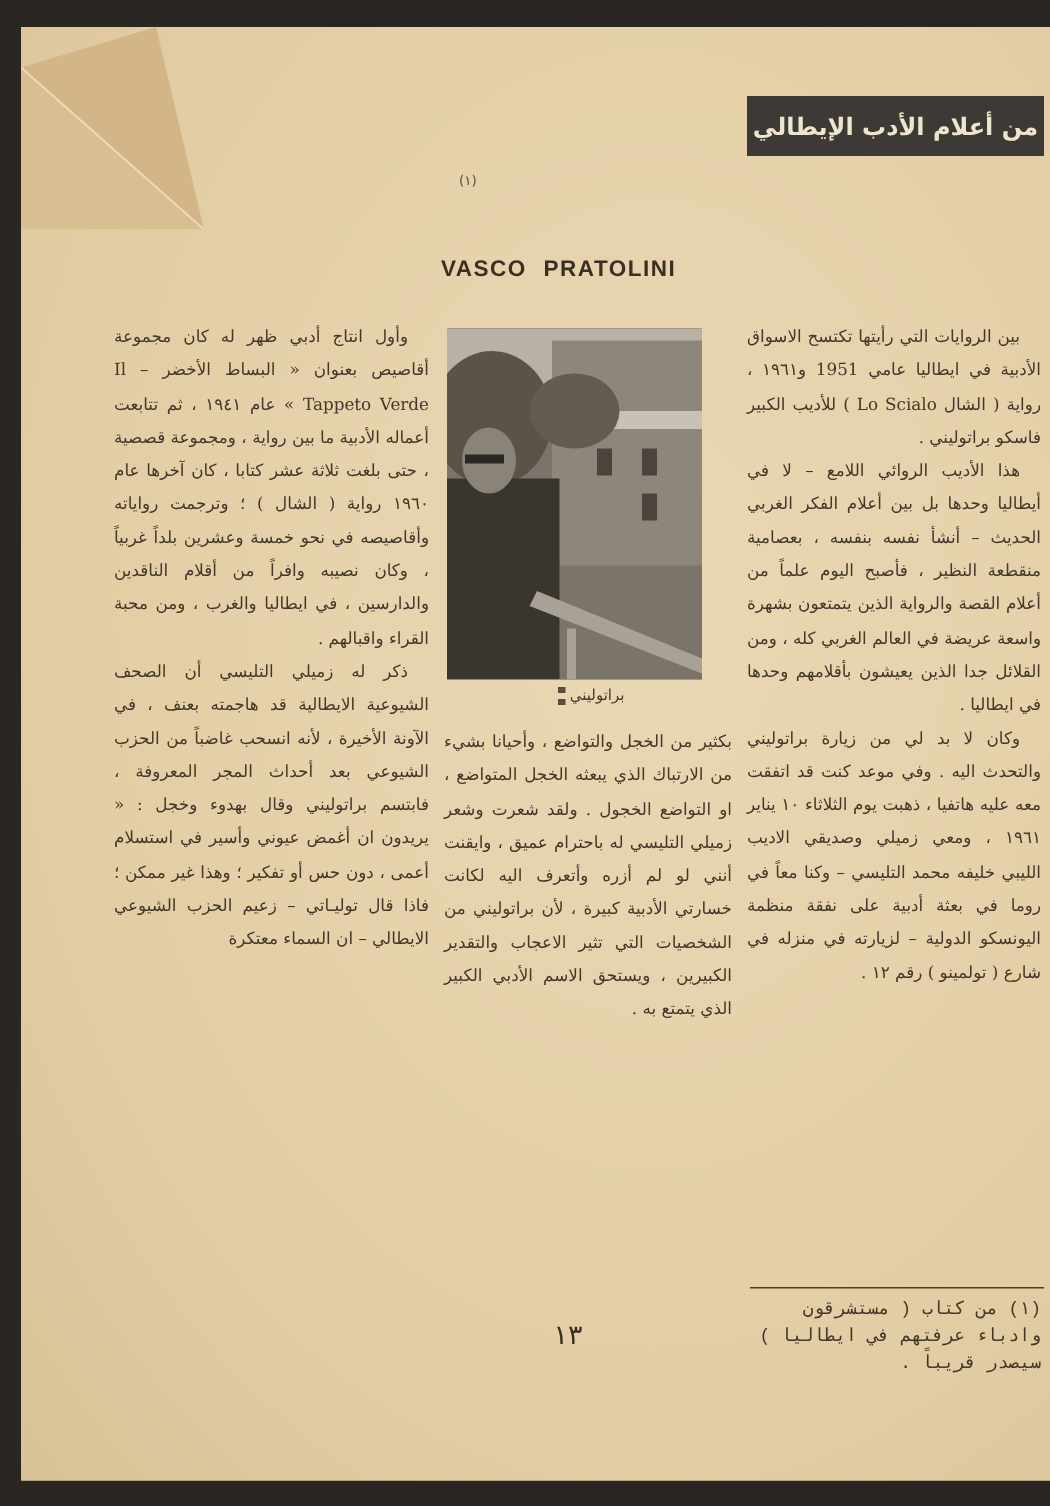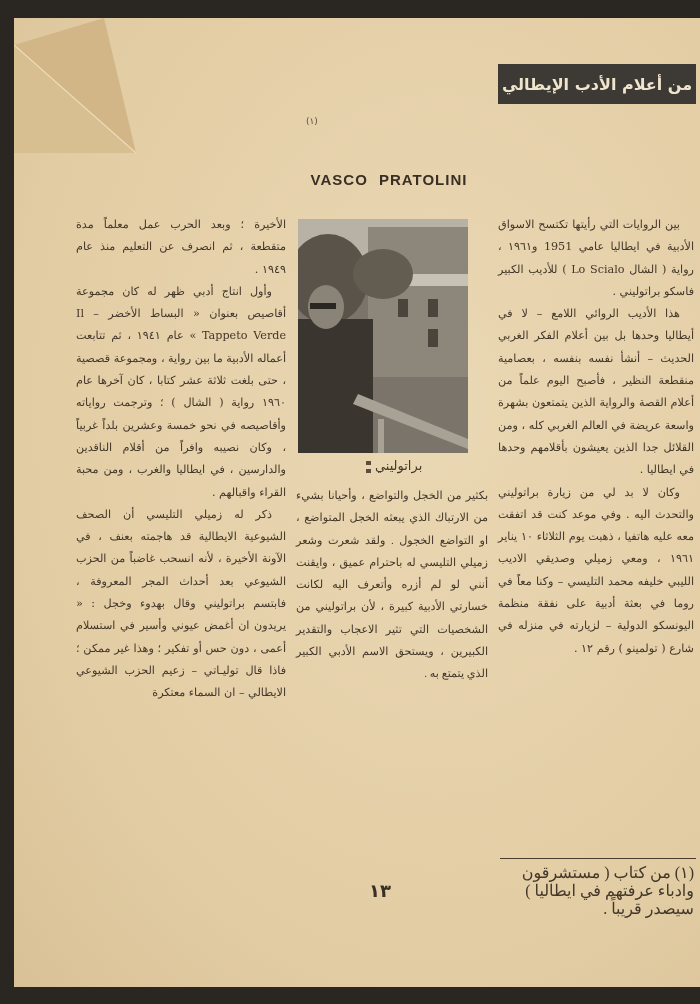--- a/index.html
+++ b/index.html
@@ -28,53 +28,53 @@
     .title-ar {
       position: absolute; left: 280px; top: 122px; width: 190px;
       text-align: right; direction: rtl;
       font-family: "DejaVu Sans", sans-serif; font-weight: bold;
       font-size: 24px; color: #3a2f24;
     }
     .footnote-mark {
       position: absolute; left: 292px; top: 98px; font-size: 9px; color: #5b4e3e;
     }
     .title-en {
-      position: absolute; left: 280px; top: 153px; width: 190px; text-align: center;
+      position: absolute; left: 280px; top: 153px; width: 190px; text-align: left;
       font-family: "Liberation Sans", sans-serif; font-weight: bold; font-size: 15px;
       letter-spacing: 1px; color: #3a2f24; word-spacing: 6px;
     }
     .col {
       position: absolute; direction: rtl; text-align: justify;
       font-family: "DejaVu Serif", serif; font-size: 11.2px; line-height: 22.3px;
       color: #43372a;
     }
     .col p { margin: 0; }
     .col p.indent { text-indent: 14px; }
     .col-right { left: 484px; top: 196px; width: 196px; height: 640px; }
-    .col-mid { left: 282px; top: 466px; width: 192px; font-family: Liberation Serif, serif; }
+    .col-mid { left: 282px; top: 466px; width: 192px; }
     .col-left { left: 62px; top: 196px; width: 210px; }
     .photo {
       position: absolute; left: 284px; top: 201px; width: 170px; height: 234px;
       background: #6c655b; overflow: hidden;
     }
     .caption {
       position: absolute; left: 284px; top: 440px; width: 170px; text-align: center;
-      direction: rtl; font-size: 13px; color: #43372a;
+      direction: rtl; font-size: 10px; color: #43372a;
     }
     .caption .marks { display: inline-block; width: 5px; height: 12px; vertical-align: middle;
       border-top: 4px solid #5b4e3e; border-bottom: 4px solid #5b4e3e; margin-left: 22px; box-sizing: border-box; }
     .rule {
       position: absolute; height: 1px; background: #4a3d2f;
     }
     .footnote {
       position: absolute; left: 484px; top: 846px; width: 196px; direction: rtl;
-      font-family: Liberation Serif, serif; font-size: 16px; line-height: 18px; color: #43372a;
+      font-family: Liberation Mono, monospace; font-size: 12px; line-height: 18px; color: #43372a;
     }
     .page-number {
-      position: absolute; left: 355px; top: 862px; font-size: 18px; font-weight: bold;
+      position: absolute; left: 355px; top: 862px; font-size: 18px; font-weight: normal;
       color: #3a2f24; font-family: "DejaVu Sans", sans-serif;
     }
   </style>
 </head>
 <body>
 
 <div class="page">
 
   <svg class="fold" viewBox="0 0 140 135">
     <polygon points="0,27 0,135 122,135" fill="#d8bf92"></polygon>
@@ -117,19 +117,18 @@
   <div class="caption">
     <span>براتوليني</span>
     <span class="marks"></span>
   </div>
 
   <div class="col col-mid">
     <p>بكثير من الخجل والتواضع ، وأحيانا بشيء من الارتباك الذي يبعثه الخجل المتواضع ، او التواضع الخجول . ولقد شعرت وشعر زميلي التليسي له باحترام عميق ، وايقنت أنني لو لم أزره وأتعرف اليه لكانت خسارتي الأدبية كبيرة ، لأن براتوليني من الشخصيات التي تثير الاعجاب والتقدير الكبيرين ، ويستحق الاسم الأدبي الكبير الذي يتمتع به .</p>
   </div>
 
   <div class="col col-left">
-    <p>الأخيرة ؛ وبعد الحرب عمل معلماً مدة متقطعة ، ثم انصرف عن التعليم منذ عام ١٩٤٩ .</p>
     <p class="indent">وأول انتاج أدبي ظهر له كان مجموعة أقاصيص بعنوان « البساط الأخضر – Il Tappeto Verde » عام ١٩٤١ ، ثم تتابعت أعماله الأدبية ما بين رواية ، ومجموعة قصصية ، حتى بلغت ثلاثة عشر كتابا ، كان آخرها عام ١٩٦٠ رواية ( الشال ) ؛ وترجمت رواياته وأقاصيصه في نحو خمسة وعشرين بلداً غربياً ، وكان نصيبه وافراً من أقلام الناقدين والدارسين ، في ايطاليا والغرب ، ومن محبة القراء واقبالهم .</p>
     <p class="indent">ذكر له زميلي التليسي أن الصحف الشيوعية الايطالية قد هاجمته بعنف ، في الآونة الأخيرة ، لأنه انسحب غاضباً من الحزب الشيوعي بعد أحداث المجر المعروفة ، فابتسم براتوليني وقال بهدوء وخجل : « يريدون ان أغمض عيوني وأسير في استسلام أعمى ، دون حس أو تفكير ؛ وهذا غير ممكن ؛ فاذا قال توليـاتي – زعيم الحزب الشيوعي الايطالي – ان السماء معتكرة</p>
   </div>
 
   <div class="page-number">١٣</div>
 </div>
 
 </body></html>

